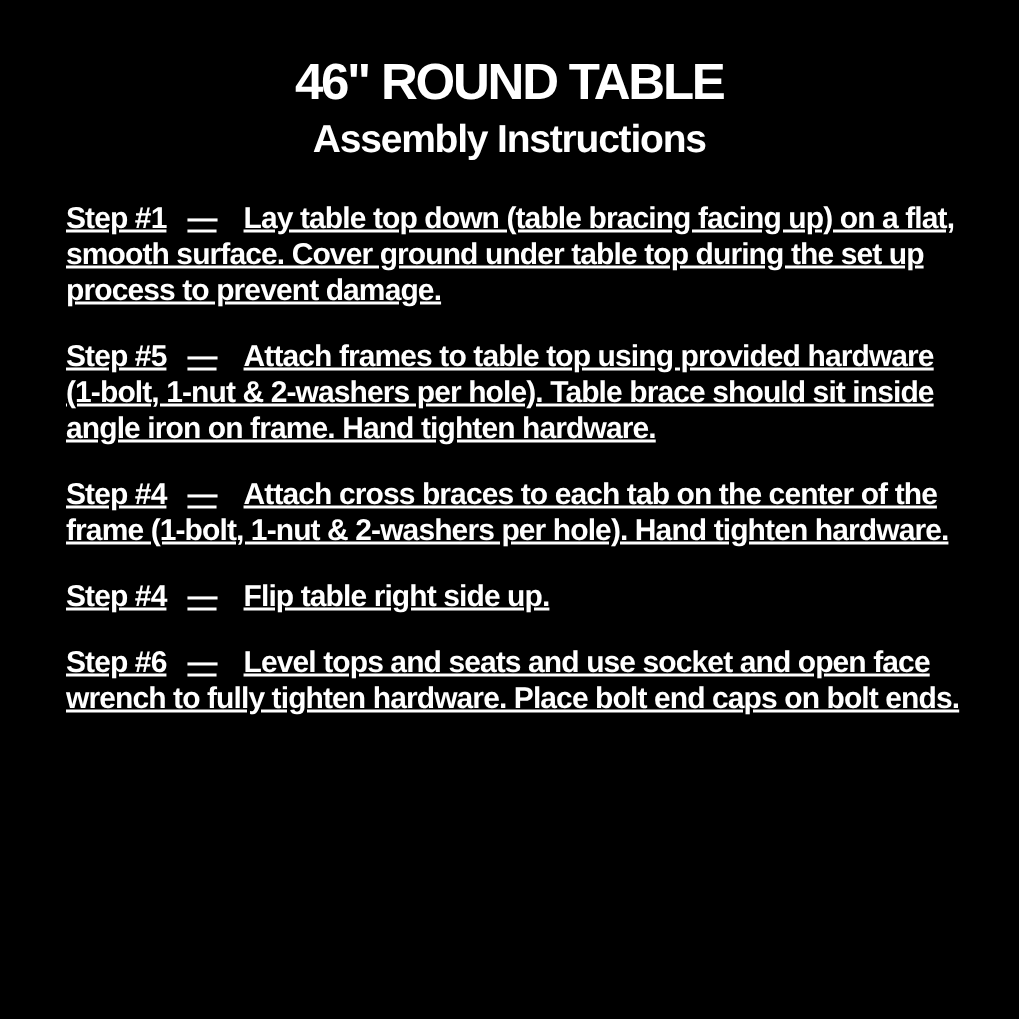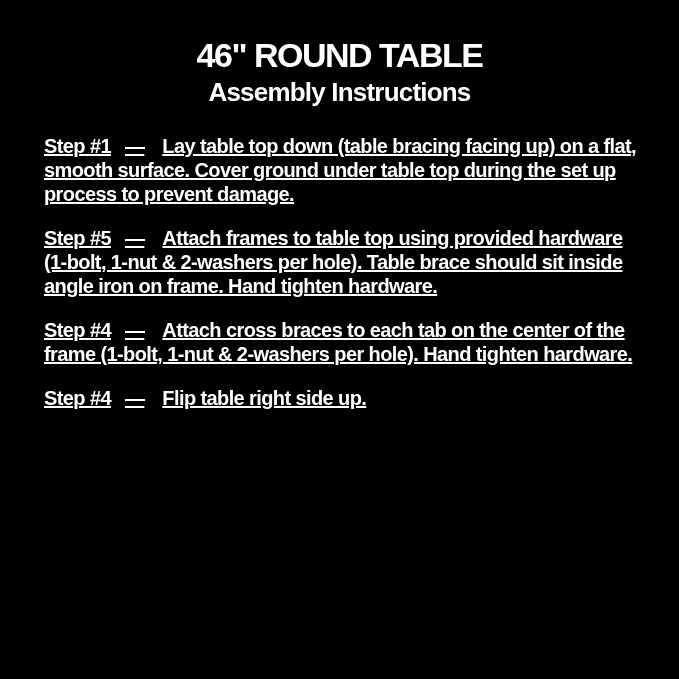--- a/index.html
+++ b/index.html
@@ -58,14 +58,15 @@
   <div class="steps">
     <p class="step"><span class="step-label">Step #1</span><span class="step-sep">—</span><span class="step-text">Lay table top down (table bracing facing up) on a flat, smooth surface. Cover ground under table top during the set up process to prevent damage.</span></p>
 
     <p class="step"><span class="step-label">Step #5</span><span class="step-sep">—</span><span class="step-text">Attach frames to table top using provided hardware (1-bolt, 1-nut &amp; 2-washers per hole). Table brace should sit inside angle iron on frame. Hand tighten hardware.</span></p>
 
 
     <p class="step"><span class="step-label">Step #4</span><span class="step-sep">—</span><span class="step-text">Attach cross braces to each tab on the center of the frame (1-bolt, 1-nut &amp; 2-washers per hole). Hand tighten hardware.</span></p>
 
     <p class="step"><span class="step-label">Step #4</span><span class="step-sep">—</span><span class="step-text">Flip table right side up.</span></p>
 
+    <p class="step"><span class="step-label">Step #6</span><span class="step-sep">—</span><span class="step-text">Level tops and seats and use socket and open face wrench to fully tighten hardware. Place bolt end caps on bolt ends.</span></p>
   </div>
 </div>
 
 </body></html>

